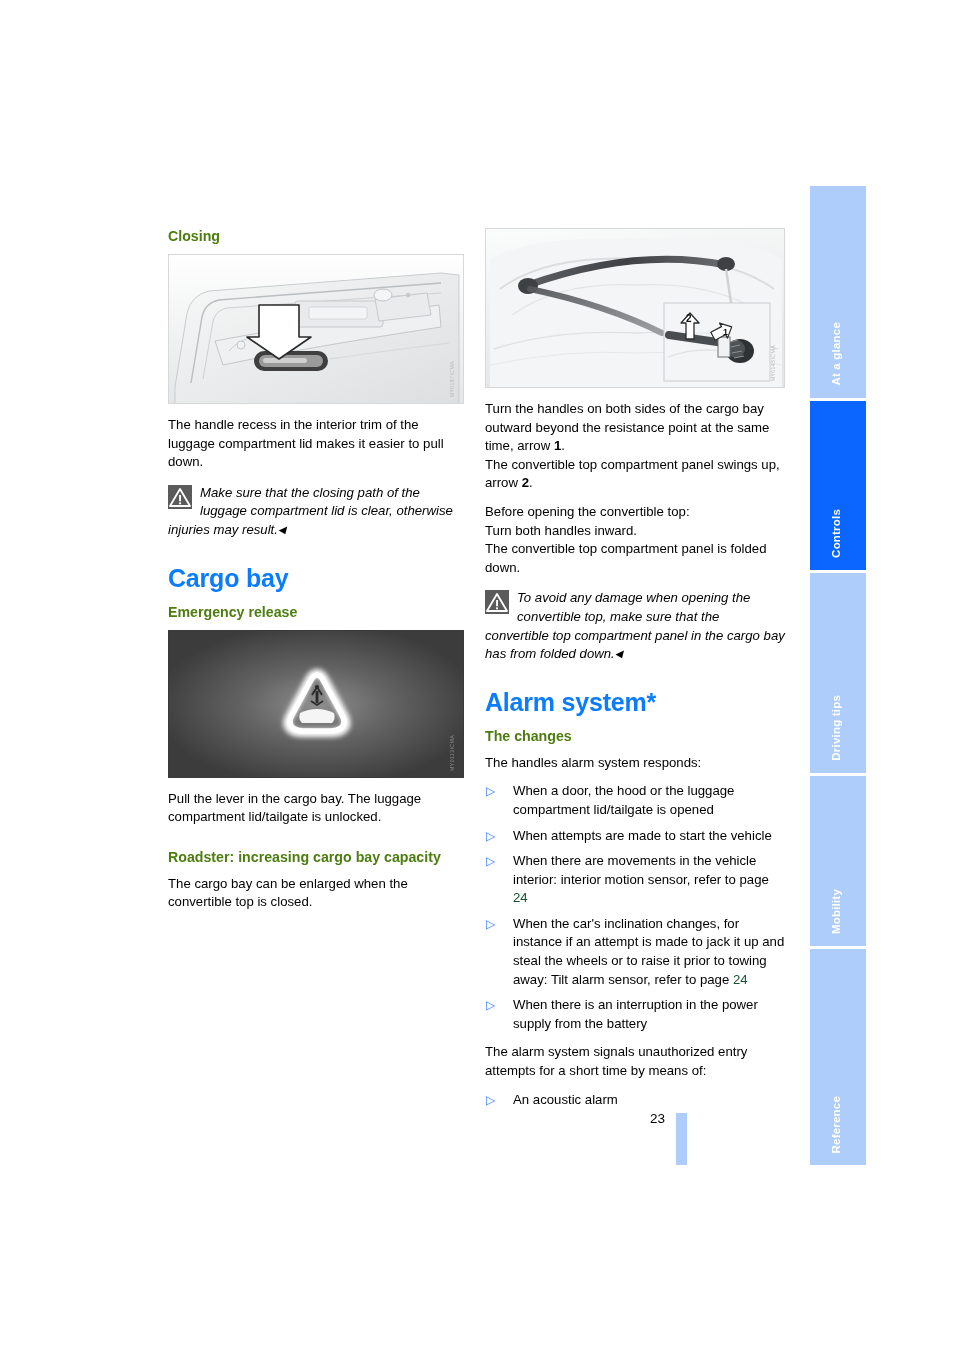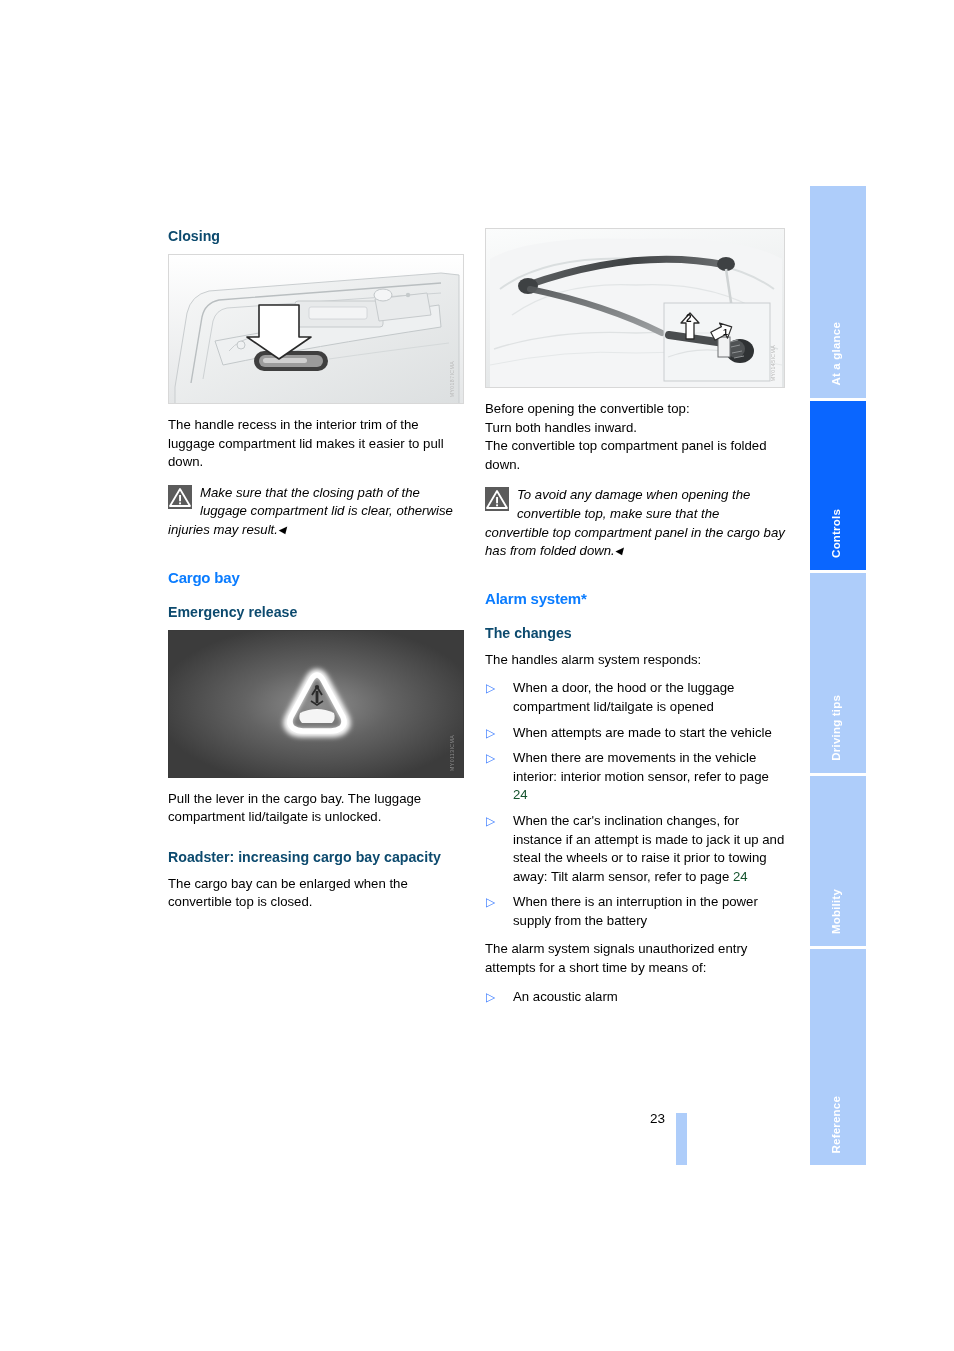--- a/index.html
+++ b/index.html
@@ -27,31 +27,31 @@
     width: 296px;
     font-size: 13.2px;
     line-height: 18.6px;
     color: #000000;
   }
   .col-left  { left: 168px; }
   .col-right { left: 485px; width: 300px; }
 
   
   h1.sec-title {
-    font-size: 15px;
+    font-size: 25px;
     font-weight: bold;
     color: #0a7cff;
     margin: 26px 0 14px 0;
     line-height: 24px;
     letter-spacing: -0.2px;
   }
   h2.sub-title {
     font-size: 14.2px;
     font-weight: bold;
-    color: #0c4a6e;
+    color: #4d7c0f;
     margin: 0 0 9px 0;
     line-height: 17px;
   }
   h2.sub-title.spaced { margin-top: 22px; }
 
   p.body {
     margin: 0 0 12px 0;
     line-height: 18.6px;
   }
   p.body.nogap { margin-bottom: 10px; }
@@ -337,20 +337,21 @@
           <path d="M226 98 L238 98 L238 94 L247 103 L238 111 L238 107 L226 107 Z" fill="#ffffff" stroke="#2b2b2b" stroke-width="1.2" stroke-linejoin="round" transform="rotate(-28 236 103)"></path>
           <text x="237" y="106" font-family="Liberation Sans, sans-serif" font-size="9" font-weight="bold" fill="#111">1</text>
 
           <path d="M200 84 L208 84 L208 100 L213 100 L204 110 L195 100 L200 100 Z" fill="#ffffff" stroke="#2b2b2b" stroke-width="1.3" stroke-linejoin="round" transform="rotate(180 204 97)"></path>
           <text x="200" y="93" font-family="Liberation Sans, sans-serif" font-size="10" font-weight="bold" fill="#111">2</text>
         </g>
       </svg>
       <span class="fig-watermark">MY0145ICMA</span>
     </div>
 
+    <p class="body nogap"><span>Turn the handles on both sides of the cargo bay outward beyond the resistance point at the same time, arrow </span><b class="arrownum">1</b><span>.</span><br><span>The convertible top compartment panel swings up, arrow </span><b class="arrownum">2</b><span>.</span></p>
 
     <p class="body" style="white-space:pre-line">Before opening the convertible top:
 Turn both handles inward.
 The convertible top compartment panel is folded down.</p>
 
     <div class="warn">
       <span class="tri-icon">
         <svg width="24" height="24" viewBox="0 0 24 24">
           <rect x="0" y="0" width="24" height="24" fill="#5b5b5b"></rect>
           <path d="M12 4 L22 21 L2 21 Z" fill="none" stroke="#ffffff" stroke-width="1.8" stroke-linejoin="round"></path>

